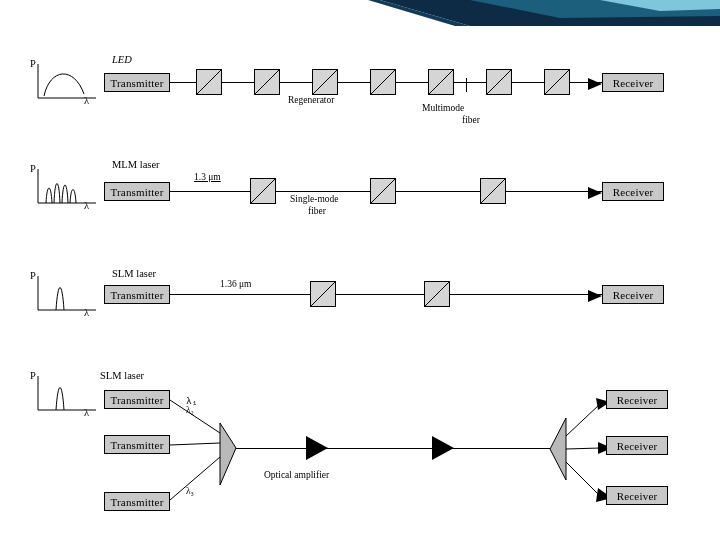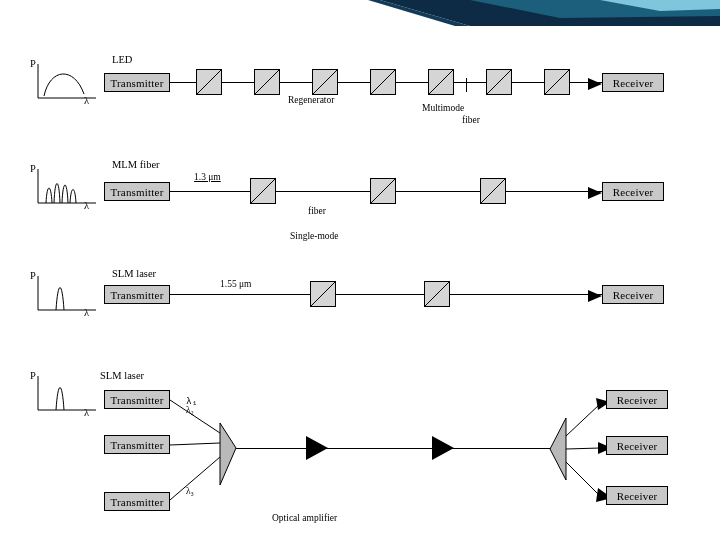--- a/index.html
+++ b/index.html
@@ -83,21 +83,21 @@
     <div class="spec" style="left:28px;top:60px;">
       <svg width="72" height="46" viewBox="0 0 72 46">
         <line x1="10" y1="4" x2="10" y2="38" stroke="#000" stroke-width="1"></line>
         <line x1="10" y1="38" x2="68" y2="38" stroke="#000" stroke-width="1"></line>
         <path d="M16,36 C22,8 46,6 56,34" fill="none" stroke="#000" stroke-width="1"></path>
       </svg>
     </div>
     <div class="lbl" style="left:30px;top:58px;">P</div>
     <div class="lbl" style="left:84px;top:95px;">λ</div>
 
-    <div class="lbl" style="left:112px;top:54px;">LED</div>
+    <div class="lbl" style="left:112px;top:54px;font-style:italic;">LED</div>
 
     <div class="box txbox" style="left:104px;top:73px;">Transmitter</div>
 
     <div class="line" style="left:170px;top:82px;width:432px;"></div>
 
     <div class="rep" style="left:196px;top:69px;">
       <svg width="24" height="24">
           <line x1="0" y1="24" x2="24" y2="0" stroke="#000" stroke-width="1"></line>
         </svg>
     </div>
@@ -155,21 +155,21 @@
         <line x1="10" y1="38" x2="68" y2="38" stroke="#000" stroke-width="1"></line>
         <path d="M18,38 C19,18 23,18 24,38" fill="none" stroke="#000" stroke-width="1"></path>
         <path d="M26,38 C27,12 31,12 32,38" fill="none" stroke="#000" stroke-width="1"></path>
         <path d="M34,38 C35,14 39,14 40,38" fill="none" stroke="#000" stroke-width="1"></path>
         <path d="M42,38 C43,20 47,20 48,38" fill="none" stroke="#000" stroke-width="1"></path>
       </svg>
     </div>
     <div class="lbl" style="left:30px;top:163px;">P</div>
     <div class="lbl" style="left:84px;top:200px;">λ</div>
 
-    <div class="lbl" style="left:112px;top:159px;">MLM fiber</div>
+    <div class="lbl" style="left:112px;top:159px;">MLM laser</div>
 
     <div class="box txbox" style="left:104px;top:182px;">Transmitter</div>
 
     <div class="line" style="left:170px;top:191px;width:432px;"></div>
 
     <div class="rep" style="left:250px;top:178px;">
       <svg width="24" height="24">
           <line x1="0" y1="24" x2="24" y2="0" stroke="#000" stroke-width="1"></line>
         </svg>
     </div>
@@ -186,21 +186,21 @@
 
     <div class="arrow" style="left:588px;top:185px;">
       <svg width="14" height="12" viewBox="0 0 14 12">
           <polygon points="0,0 14,6 0,12" fill="#000"></polygon>
         </svg>
     </div>
 
     <div class="box rxbox" style="left:602px;top:182px;">Receiver</div>
 
     <div class="lbl small" style="left:194px;top:172px;text-decoration:underline;">1.3 μm</div>
-    <div class="lbl small" style="left:290px;top:194px;margin-top:37px;">Single-mode</div>
+    <div class="lbl small" style="left:290px;top:194px;">Single-mode</div>
     <div class="lbl small" style="left:308px;top:206px;">fiber</div>
   </div>
 
   <div class="row">
 
     <div class="spec" style="left:28px;top:272px;">
       <svg width="72" height="46" viewBox="0 0 72 46">
         <line x1="10" y1="4" x2="10" y2="38" stroke="#000" stroke-width="1"></line>
         <line x1="10" y1="38" x2="68" y2="38" stroke="#000" stroke-width="1"></line>
         <path d="M28,38 C30,8 34,8 36,38" fill="none" stroke="#000" stroke-width="1"></path>
@@ -227,21 +227,21 @@
     </div>
 
     <div class="arrow" style="left:588px;top:288px;">
       <svg width="14" height="12" viewBox="0 0 14 12">
           <polygon points="0,0 14,6 0,12" fill="#000"></polygon>
         </svg>
     </div>
 
     <div class="box rxbox" style="left:602px;top:285px;">Receiver</div>
 
-    <div class="lbl small" style="left:220px;top:279px;">1.55 μm</div>
+    <div class="lbl small" style="left:220px;top:279px;">1.36 μm</div>
   </div>
 
   <div class="row">
 
     <div class="spec" style="left:28px;top:372px;">
       <svg width="72" height="46" viewBox="0 0 72 46">
         <line x1="10" y1="4" x2="10" y2="38" stroke="#000" stroke-width="1"></line>
         <line x1="10" y1="38" x2="68" y2="38" stroke="#000" stroke-width="1"></line>
         <path d="M28,38 C30,8 34,8 36,38" fill="none" stroke="#000" stroke-width="1"></path>
       </svg>
@@ -274,21 +274,21 @@
       <svg width="22" height="24" viewBox="0 0 22 24">
           <polygon points="0,0 22,12 0,24" fill="#000"></polygon>
         </svg>
     </div>
     <div class="tri" style="left:432px;top:436px;">
       <svg width="22" height="24" viewBox="0 0 22 24">
           <polygon points="0,0 22,12 0,24" fill="#000"></polygon>
         </svg>
     </div>
 
-    <div class="lbl small" style="left:272px;top:470px;margin-top:43px;">Optical amplifier</div>
+    <div class="lbl small" style="left:264px;top:470px;">Optical amplifier</div>
 
     <div class="cone" style="left:548px;top:388px;">
       <svg width="70" height="125" viewBox="0 0 70 125">
         <polygon points="18,30 18,92 2,61" fill="#b9b9b9" stroke="#000" stroke-width="1"></polygon>
         <line x1="18" y1="48" x2="52" y2="16" stroke="#000" stroke-width="1"></line>
         <line x1="18" y1="61" x2="52" y2="60" stroke="#000" stroke-width="1"></line>
         <line x1="18" y1="74" x2="52" y2="108" stroke="#000" stroke-width="1"></line>
         <polygon points="48,10 62,14 50,22" fill="#000"></polygon>
         <polygon points="50,54 64,60 50,66" fill="#000"></polygon>
         <polygon points="50,100 64,110 48,114" fill="#000"></polygon>

